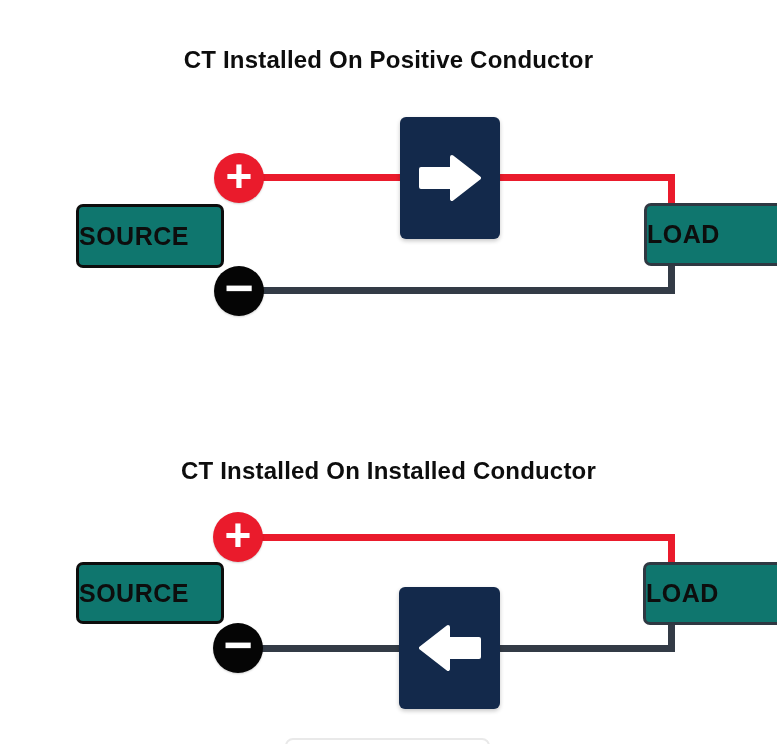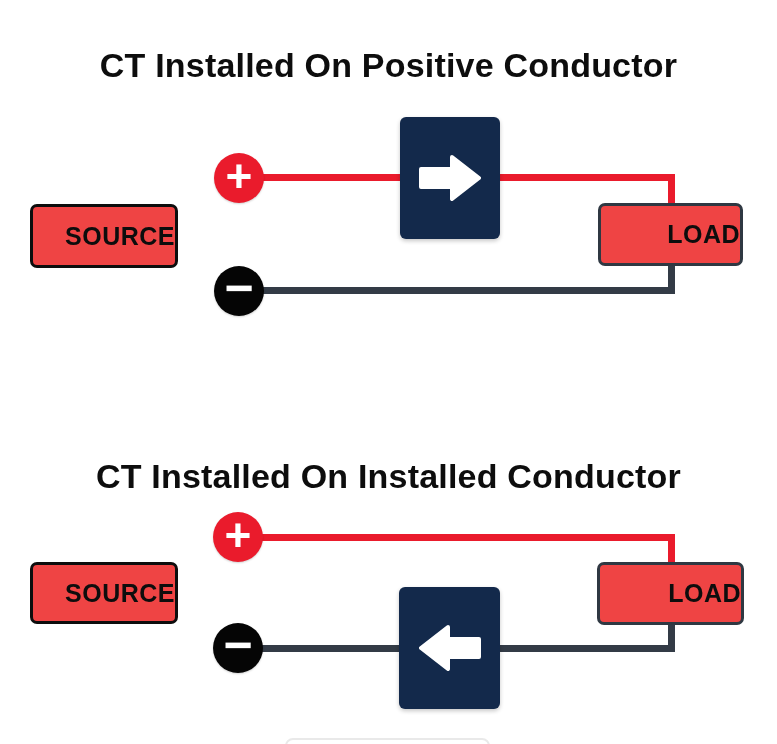--- a/index.html
+++ b/index.html
@@ -29,37 +29,38 @@
     width:777px;
     height:372px;
   }
   .diagram.d1{top:0;}
   .diagram.d2{top:372px;}
 
   .title{
     position:absolute;
     left:0; right:0;
     text-align:center;
-    font-size:34px;
+    font-size:24px;
     font-weight:700;
     color:var(--text);
     letter-spacing:0.2px;
     z-index:5;
   }
   .d1 .title{top:46px;}
   .d2 .title{top:85px;}
 
   .labelbox{
     position:absolute;
-    background:#ef4444;
+    background:#0f766e;
     border-radius:7px;
     display:flex;
     align-items:center;
-    justify-content:flex-end;
+    justify-content:flex-start;
     z-index:3;
+    margin-left:46px;
   }
   .labelbox .boxlabel{
     font-size:25px;
     font-weight:700;
     color:var(--text);
     letter-spacing:0.5px;
   }
   .sourcebox{border:3px solid var(--border-black);}
   .loadbox{border:3px solid var(--load-border);}
 

